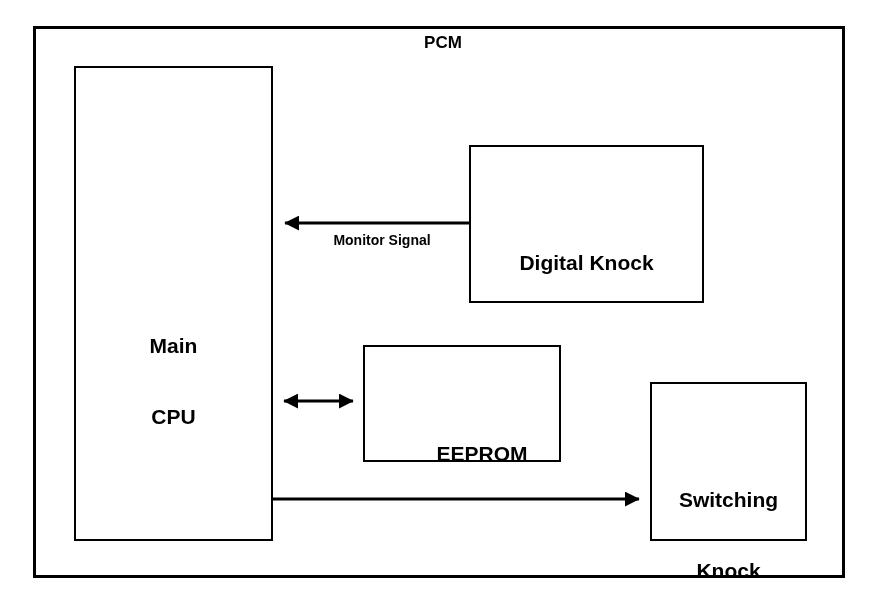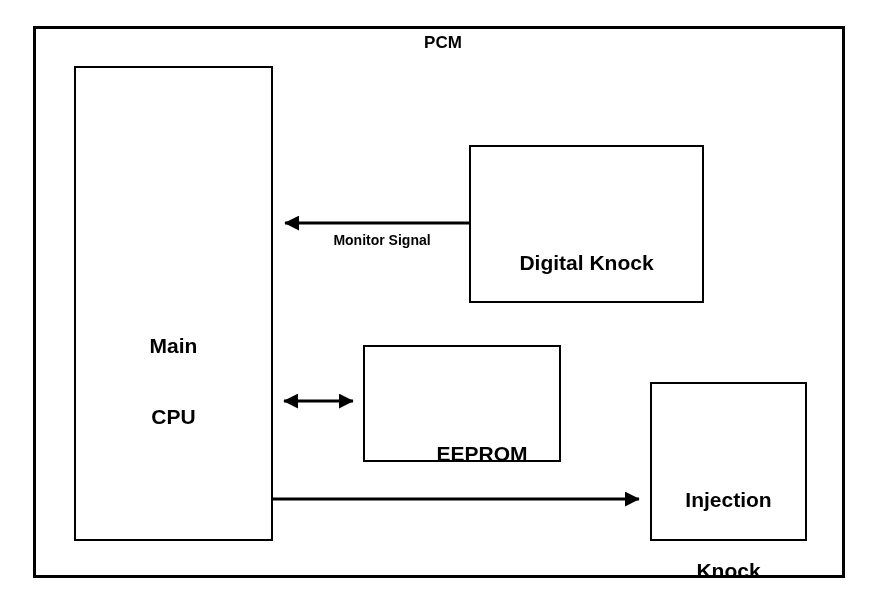--- a/index.html
+++ b/index.html
@@ -77,20 +77,20 @@
     <div>CPU</div>
   </div>
 
   <div class="lbl lbl-box" style="left:469px; top:204px; width:235px;">
     <div>Digital Knock</div>
   </div>
 
   <div class="lbl lbl-box" style="left:383px; top:394px; width:198px;margin-top:48px;">EEPROM</div>
 
   <div class="lbl lbl-box" style="left:650px; top:441px; width:157px;">
-    <div>Injection</div>
+    <div>Switching</div>
     <div>Knock</div>
   </div>
 
   <div class="lbl lbl-edge" style="left:282px; top:233px; width:200px;">Monitor Signal</div>
 
 
 </div>
 
 </body></html>

